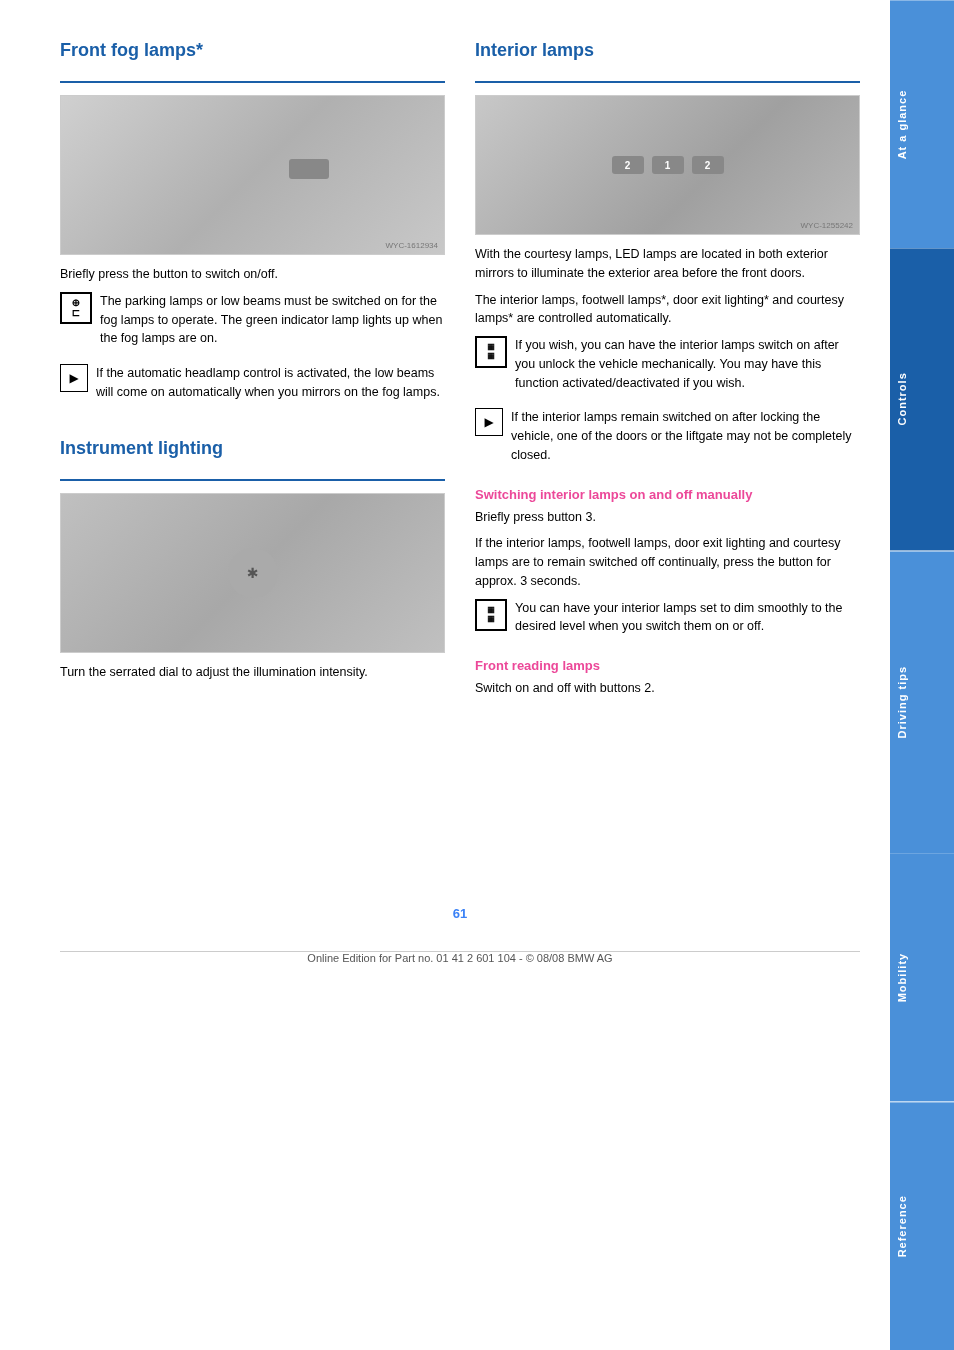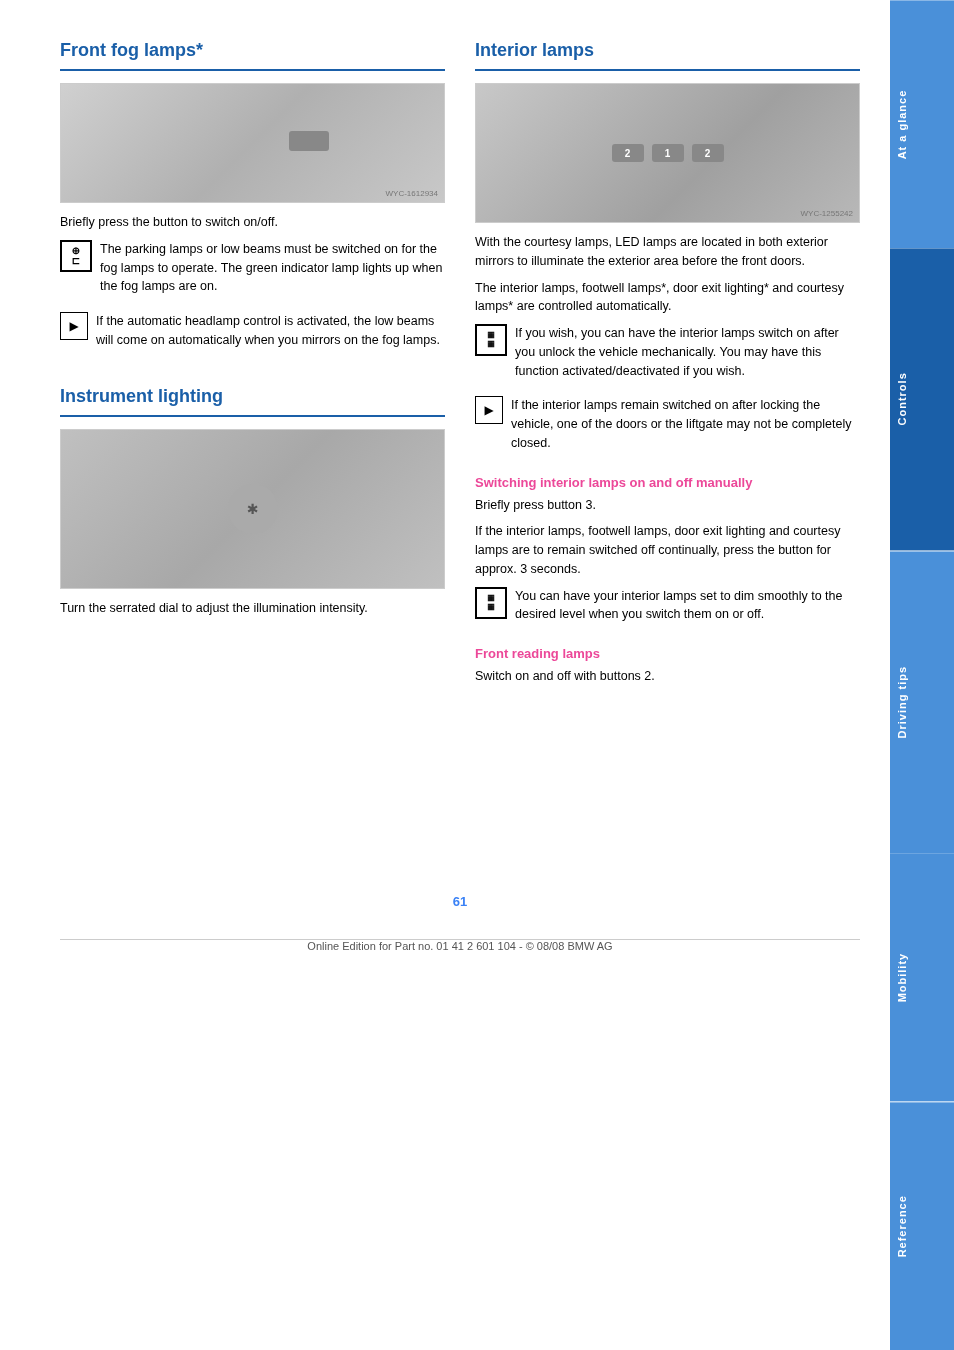--- a/index.html
+++ b/index.html
@@ -56,38 +56,38 @@
       grid-template-columns: 1fr 1fr;
       gap: 0 30px;
     }
 
     .section-title {
       font-size: 18px;
       font-weight: bold;
       color: #1a5fa8;
       margin-bottom: 12px;
       border-bottom: 2px solid #1a5fa8;
-      padding-bottom: 8px;
+      padding-bottom: 20px;
     }
 
     .subsection-title {
       font-size: 13px;
       font-weight: bold;
       color: #ec4899;
       margin-top: 14px;
       margin-bottom: 6px;
     }
 
     .section-block {
       margin-bottom: 28px;
     }
 
     .image-box {
       width: 100%;
-      height: 120px;
+      height: 160px;
       background: #e8e8e8;
       border: 1px solid #ccc;
       margin-bottom: 10px;
       display: flex;
       align-items: center;
       justify-content: center;
       position: relative;
       overflow: hidden;
     }
 

